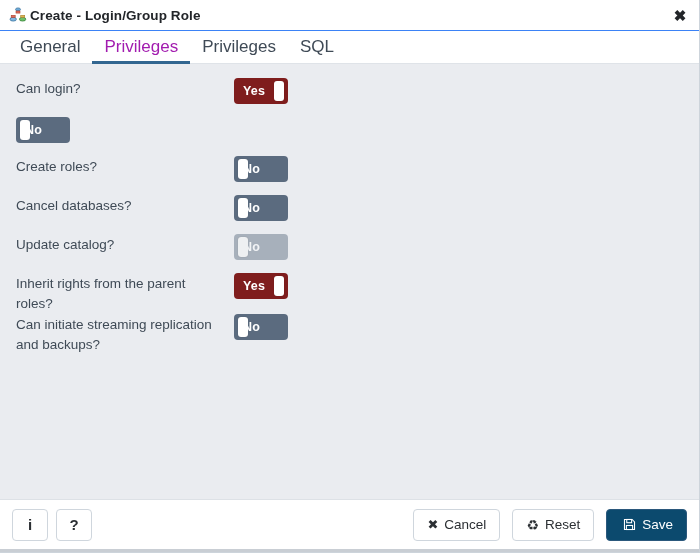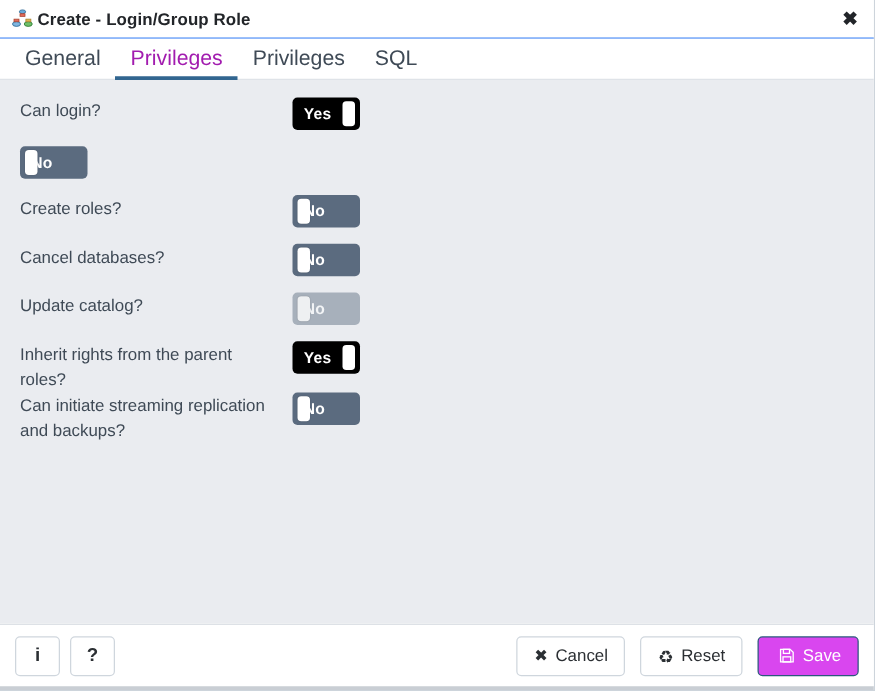--- a/index.html
+++ b/index.html
@@ -159,21 +159,21 @@
   .switch .sw-knob {
     position: absolute;
     top: 3px;
     width: 10px;
     height: 20px;
     border-radius: 3px;
     background: #ffffff;
     box-shadow: 0 0 1px rgba(0,0,0,0.28);
   }
   .switch.on {
-    background: #000000;
+    background: #7f1d1d;
   }
   .switch.on .sw-text { left: 9px; }
   .switch.on .sw-knob { right: 4px; }
 
   .switch.off {
     background: #5b6b7f;
   }
   .switch.off .sw-text { right: 28px; }
   .switch.off .sw-knob { left: 4px; }
 
@@ -215,21 +215,21 @@
     box-sizing: border-box;
     white-space: nowrap;
   }
   .btn-icon-only {
     width: 36px;
     padding: 0;
     font-weight: bold;
     font-size: 15px;
   }
   .btn-primary {
-    background: #d946ef;
+    background: #0c4a6e;
     border-color: #2b587c;
     color: #ffffff;
     padding-left: 16px;
   }
   .btn .gly {
     display: inline-flex;
     align-items: center;
     line-height: 1;
     font-size: 13px;
   }

